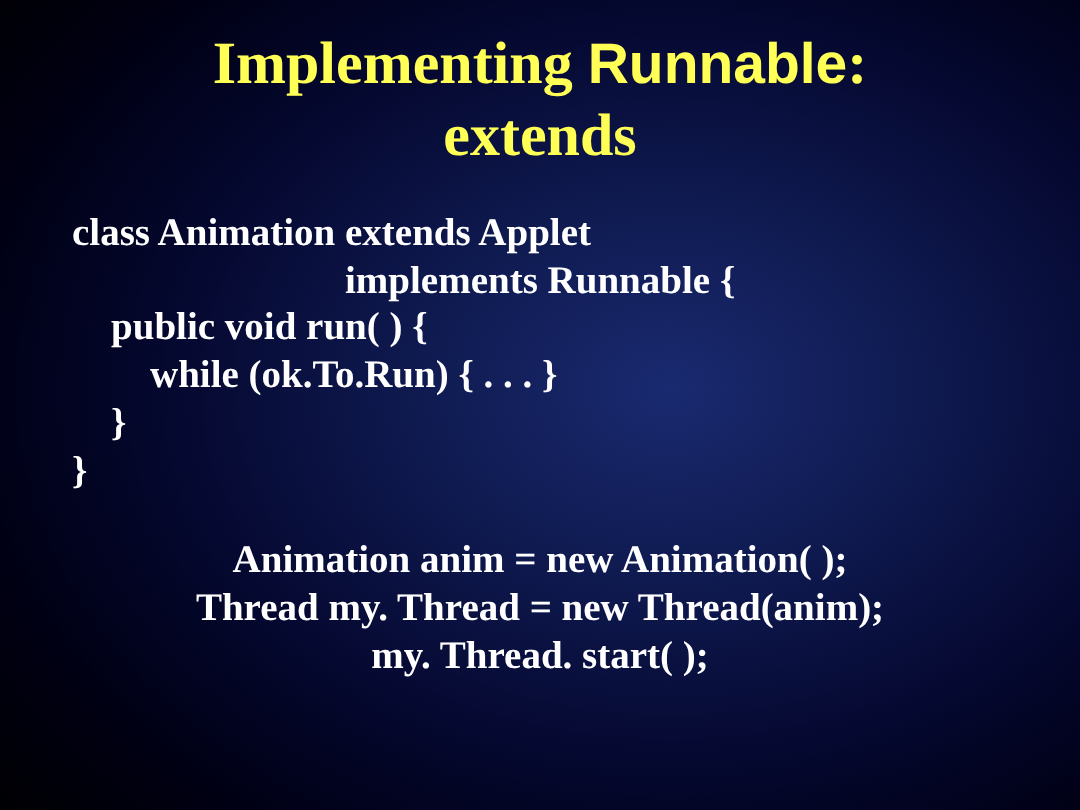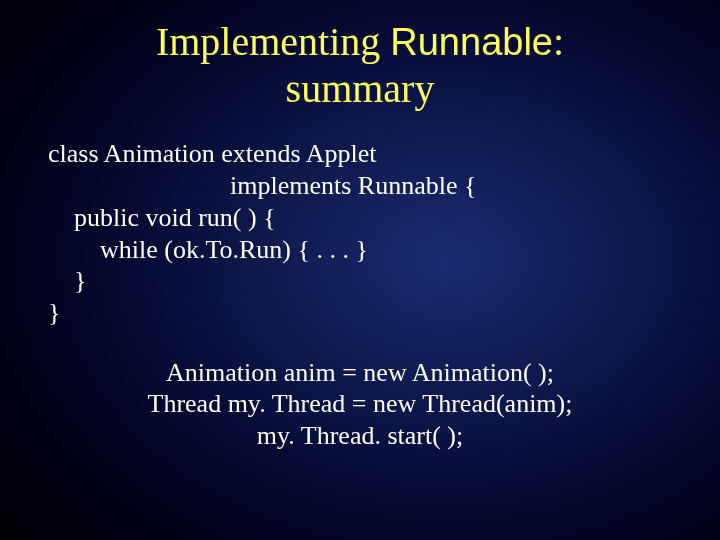--- a/index.html
+++ b/index.html
@@ -19,47 +19,47 @@
     height: 540px;
     box-sizing: border-box;
     padding: 18px 48px 0 48px;
   }
   .title {
     text-align: center;
     font-size: 40px;
     line-height: 1.18;
     color: #ffff55;
     margin-bottom: 26px;
-    font-weight: normal;
+    font-weight: bold;
   }
   .title .mono {
     font-family: Verdana, Arial, Helvetica, sans-serif;
     font-size: 38px;
   }
   .code-block {
     font-size: 26px;
     line-height: 1.22;
     color: #ffffff;
-    font-weight: normal;
+    font-weight: bold;
     white-space: pre;
     font-family: Georgia, 'Times New Roman', Times, serif;
   }
   .code-block.second {
     margin-top: 28px;
     text-align: center;
   }
 </style>
 </head>
 <body>
 
 <div class="slide">
 
   <div class="title">
     <span>Implementing </span><span class="mono">Runnable</span><span>:</span><br>
-    <span>summary</span>
+    <span>extends</span>
   </div>
 
   <div class="code-block"><span>class Animation extends Applet</span>
 <span>                            implements Runnable {</span>
 <span>    public void run( ) {</span>
 <span>        while (ok.To.Run) { . . . }</span>
 <span>    }</span>
 <span>}</span></div>
 
   <div class="code-block second"><span>Animation anim = new Animation( );</span>

